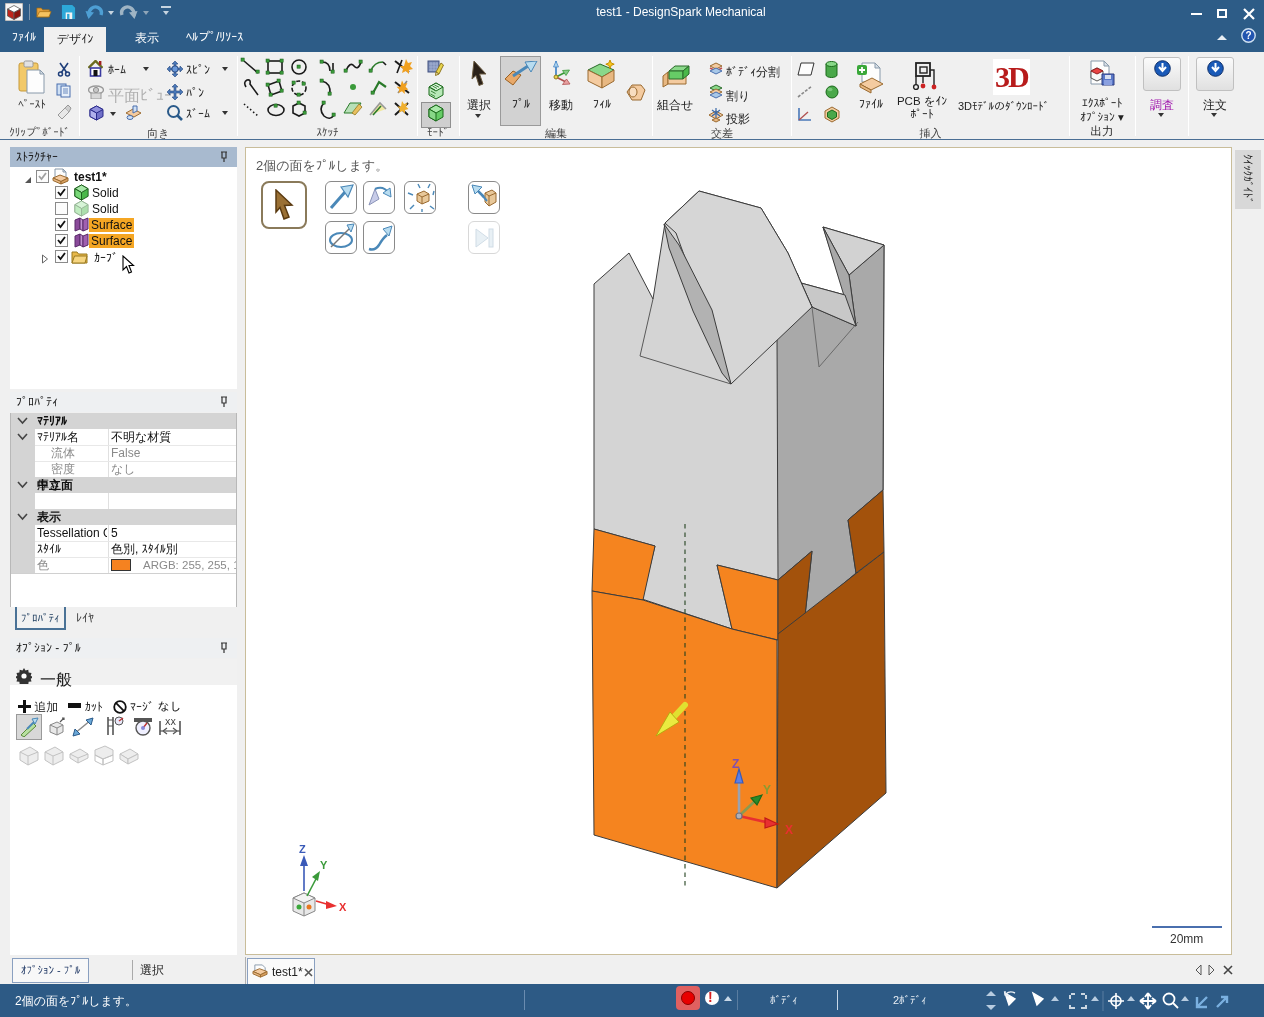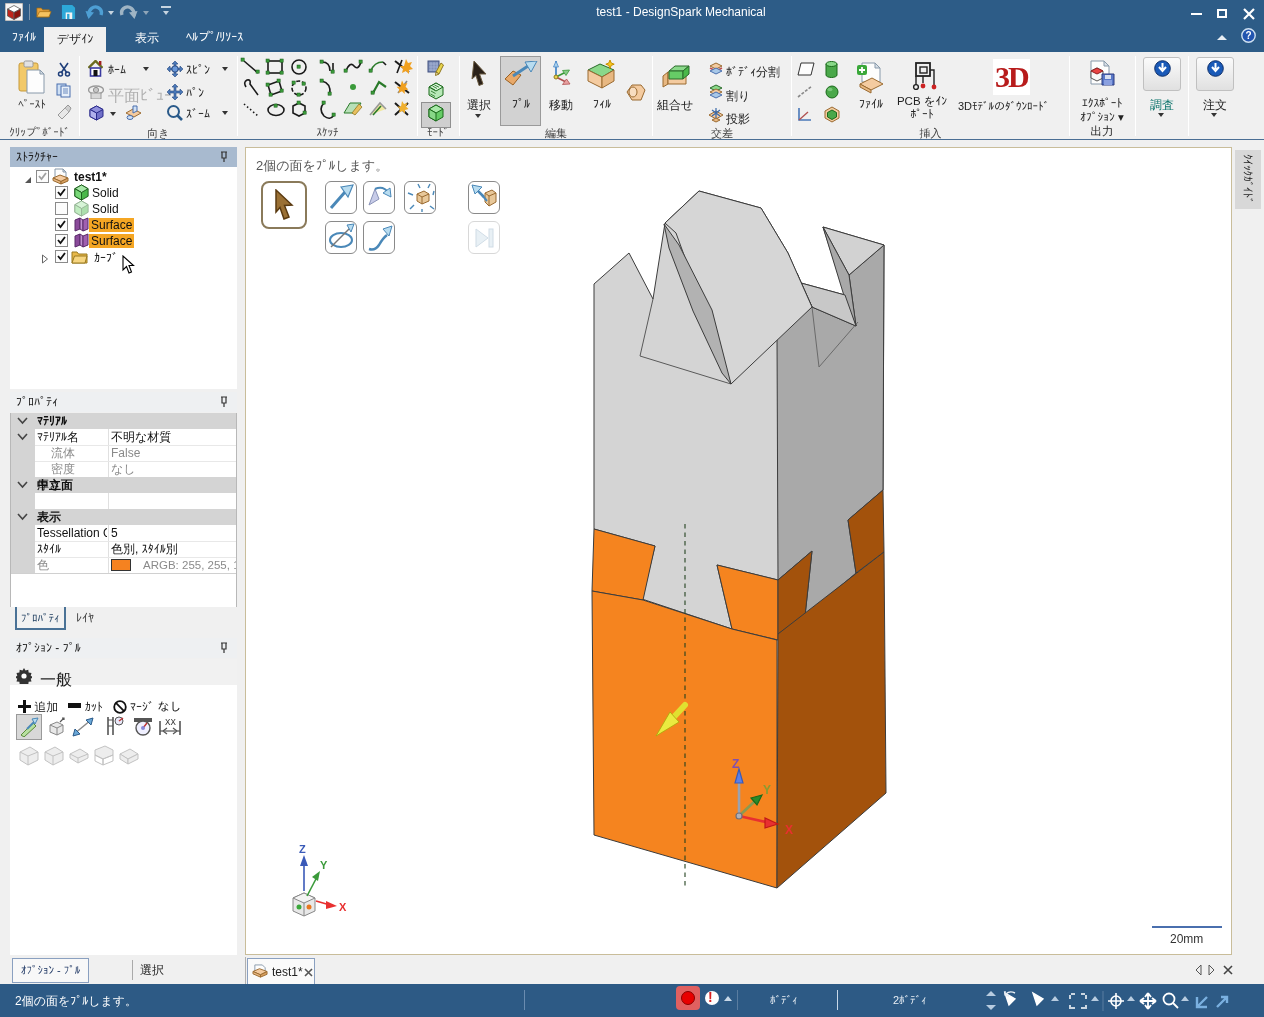--- a/index.html
+++ b/index.html
@@ -377,21 +377,21 @@
     <rect x="17" y="15" width="6" height="4" fill="#d8e0f0"></rect>
     <rect x="16" y="20" width="8" height="5" fill="#8aa0e0"></rect>
   </svg>
   <div class="abs" style="left:1072px;top:44px;width:60px;text-align:center;font-size:11.5px;color:#222;line-height:14px;white-space:nowrap">ｴｸｽﾎﾟｰﾄ<br>ｵﾌﾟｼｮﾝ ▾<br>出力</div>
 
   <div class="abs" style="left:1143px;top:5px;width:38px;height:34px;background:linear-gradient(#fbfbfb,#e0e0e0);border:1px solid #c0c0c0;border-radius:3px"></div>
   <svg class="abs" style="left:1154px;top:8px" width="17" height="17" viewBox="0 0 17 17">
     <circle cx="8.5" cy="8.5" r="7.8" fill="#1a5ab8" stroke="#10306a"></circle>
     <path d="M8.5 3 L8.5 9 M5 7 L8.5 11 L12 7" stroke="#fff" stroke-width="2" fill="none"></path>
   </svg>
-  <div class="abs" style="left:1138px;top:45px;width:48px;text-align:center;font-size:12px;color:#0f766e">調査</div>
+  <div class="abs" style="left:1138px;top:45px;width:48px;text-align:center;font-size:12px;color:#a21caf">調査</div>
   <div class="abs" style="left:1158px;top:61px;width:0;height:0;border-left:3.5px solid transparent;border-right:3.5px solid transparent;border-top:4px solid #333"></div>
   <div class="abs" style="left:1196px;top:5px;width:38px;height:34px;background:linear-gradient(#fbfbfb,#e0e0e0);border:1px solid #c0c0c0;border-radius:3px"></div>
   <svg class="abs" style="left:1207px;top:8px" width="17" height="17" viewBox="0 0 17 17">
     <circle cx="8.5" cy="8.5" r="7.8" fill="#1a5ab8" stroke="#10306a"></circle>
     <path d="M8.5 3 L8.5 9 M5 7 L8.5 11 L12 7" stroke="#fff" stroke-width="2" fill="none"></path>
   </svg>
   <div class="abs" style="left:1191px;top:45px;width:48px;text-align:center;font-size:12px;color:#222">注文</div>
   <div class="abs" style="left:1211px;top:61px;width:0;height:0;border-left:3.5px solid transparent;border-right:3.5px solid transparent;border-top:4px solid #333"></div>
 </div>
 <div class="abs" id="leftcol">

